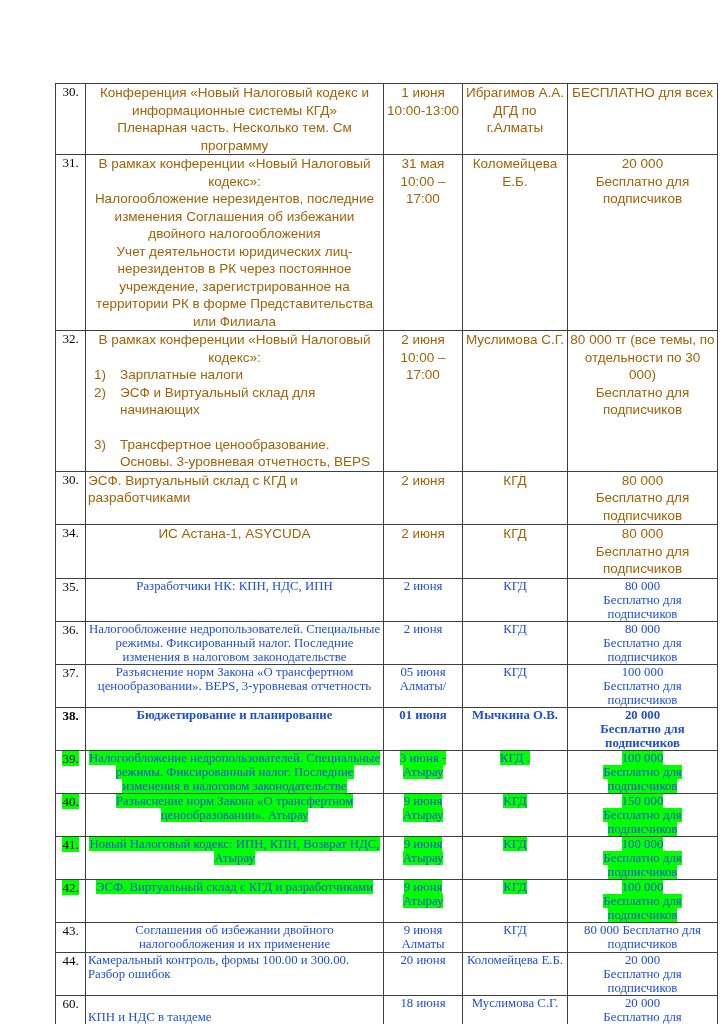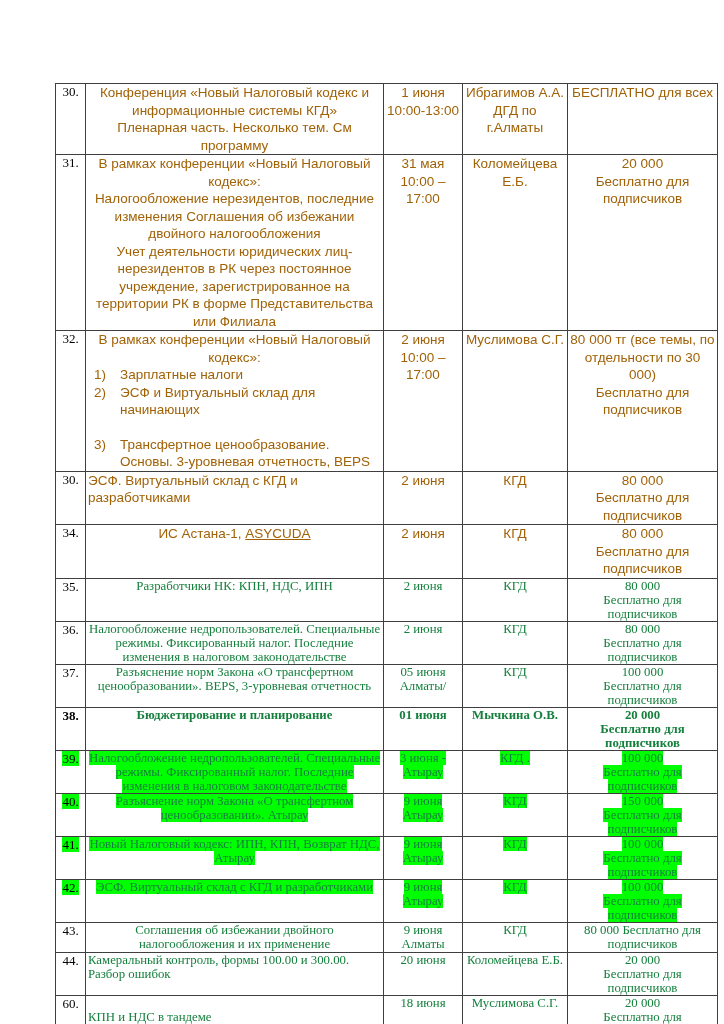--- a/index.html
+++ b/index.html
@@ -1,28 +1,28 @@
 <!DOCTYPE html>
 <html><head>
 <meta charset="utf-8">
 <style>
   html,body{margin:0;padding:0;}
   body{width:724px;height:1024px;background:#ffffff;position:relative;overflow:hidden;}
   .page{position:absolute;inset:0;background:#ffffff;}
   table.sched{position:absolute;left:55px;top:83px;width:662px;border-collapse:collapse;table-layout:fixed;}
   td{border:1px solid #3f3f3f;vertical-align:top;padding:0 2px;overflow:hidden;}
   
-  .f-serif{font-family:"Liberation Serif",serif;font-size:12.8px;line-height:14px;color:#15803d;margin-left:13px;}
+  .f-serif{font-family:"Liberation Serif",serif;font-size:12.8px;line-height:14px;color:#1d4ed8;margin-left:13px;}
   .f-purple{font-family:"Liberation Sans",sans-serif;font-size:13.5px;line-height:17.5px;color:#a16207;}
   .num-cell{text-align:center;font-family:"Liberation Serif",serif;font-size:13px;line-height:16px;color:#000000;}
   td.c{text-align:center;}
   td.l{text-align:left;}
   td.vmid{vertical-align:middle;}
   .hl{background:#00ff00;}
-  .u{text-decoration:underline;}
+  .u{}
   .block{}
   .li{display:flex;text-align:left;padding-left:6px;}
   .li .marker{flex:0 0 26px;}
   .li .li-text{flex:1 1 auto;}
   .spacer{height:17px;}
   .line{}
 </style>
 </head>
 <body>
 

